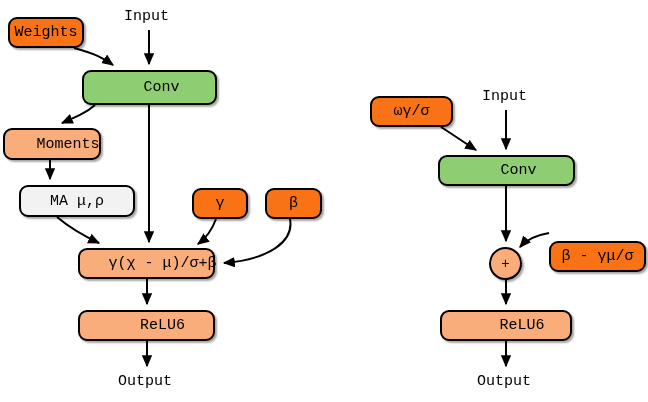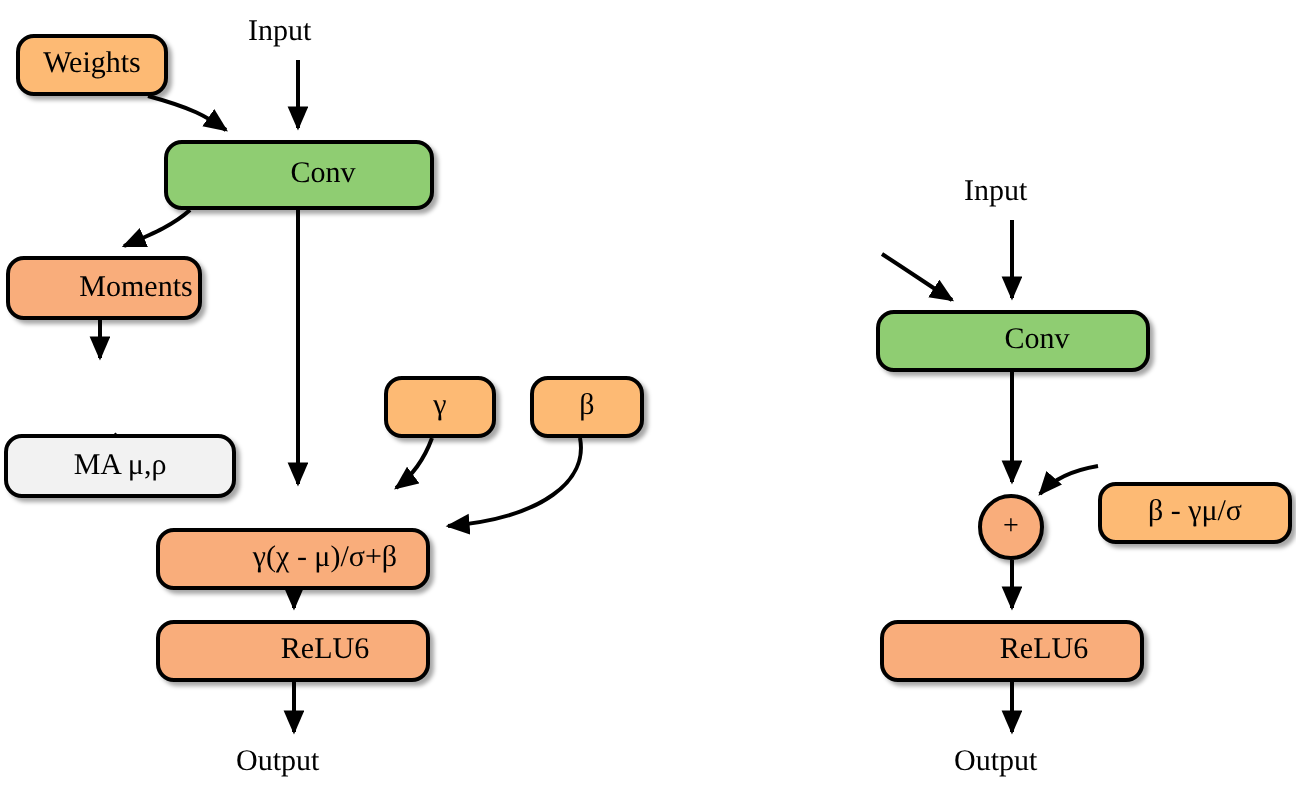--- a/index.html
+++ b/index.html
@@ -6,21 +6,21 @@
     margin: 0;
     padding: 0;
     background: #ffffff;
   }
   #canvas {
     position: relative;
     width: 648px;
     height: 402px;
     background: #ffffff;
     overflow: hidden;
-    font-family: Liberation Serif, serif;
+    font-family: Liberation Mono, monospace;
   }
   .svg-layer {
     position: absolute;
     left: 0;
     top: 0;
     width: 648px;
     height: 402px;
   }
   .node {
     position: absolute;
@@ -29,21 +29,21 @@
     border-radius: 9px;
     display: flex;
     align-items: center;
     justify-content: center;
     font-size: 15px;
     color: #000000;
     line-height: 1;
     white-space: nowrap;
     box-shadow: 2px 2px 2px rgba(0,0,0,0.35);
   }
-  .node.blue   { background: #fdba74; }
+  .node.blue   { background: #f97316; }
   .node.green  { background: #8fcd72; padding-left: 24px; }
   .node.orange { background: #f9ad7b; padding-left: 32px; }
   .node.gray   { background: #f2f2f2; }
   .plus-node {
     position: absolute;
     box-sizing: border-box;
     border: 2px solid #000000;
     border-radius: 50%;
     background: #f9ad7b;
     display: flex;
@@ -107,34 +107,35 @@
   </svg>
 
   <div class="free-label" style="left:124px; top:9px;">Input</div>
 
   <div class="node blue" style="left:8px; top:17px; width:76px; height:31px;">Weights</div>
 
   <div class="node green" style="left:82px; top:70px; width:135px; height:35px;">Conv</div>
 
   <div class="node orange" style="left:3px; top:128px; width:98px; height:32px;">Moments</div>
 
-  <div class="node gray" style="left:2px; top:185px; width:116px; height:32px;margin-top:32px;">MA μ,ρ</div>
+  <div class="node gray" style="left:19px; top:185px; width:116px; height:32px;">MA μ,ρ</div>
 
   <div class="node blue" style="left:192px; top:188px; width:56px; height:31px;">γ</div>
 
   <div class="node blue" style="left:265px; top:188px; width:57px; height:31px;">β</div>
 
-  <div class="node orange" style="left:78px; top:264px; width:137px; height:31px;">γ(χ - μ)/σ+β</div>
+  <div class="node orange" style="left:78px; top:248px; width:137px; height:31px;">γ(χ - μ)/σ+β</div>
 
   <div class="node orange" style="left:78px; top:310px; width:137px; height:31px;">ReLU6</div>
 
   <div class="free-label" style="left:118px; top:374px;">Output</div>
 
   <div class="free-label" style="left:482px; top:89px;">Input</div>
 
+  <div class="node blue" style="left:370px; top:96px; width:83px; height:31px;">ωγ/σ</div>
 
   <div class="node green" style="left:438px; top:155px; width:137px; height:31px;">Conv</div>
 
   <div class="node blue" style="left:549px; top:213px; width:97px; height:31px;margin-top:28px;">β - γμ/σ</div>
 
   <div class="plus-node" style="left:489px; top:247px; width:33px; height:33px;">+</div>
 
   <div class="node orange" style="left:440px; top:310px; width:132px; height:31px;">ReLU6</div>
 
   <div class="free-label" style="left:477px; top:374px;">Output</div>

